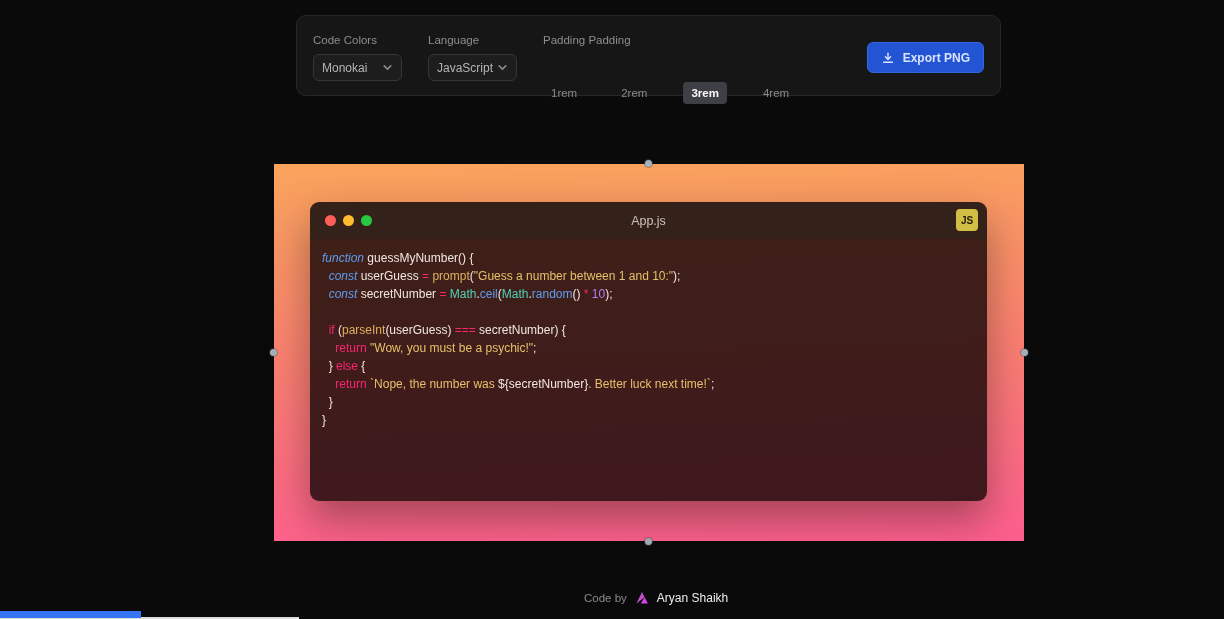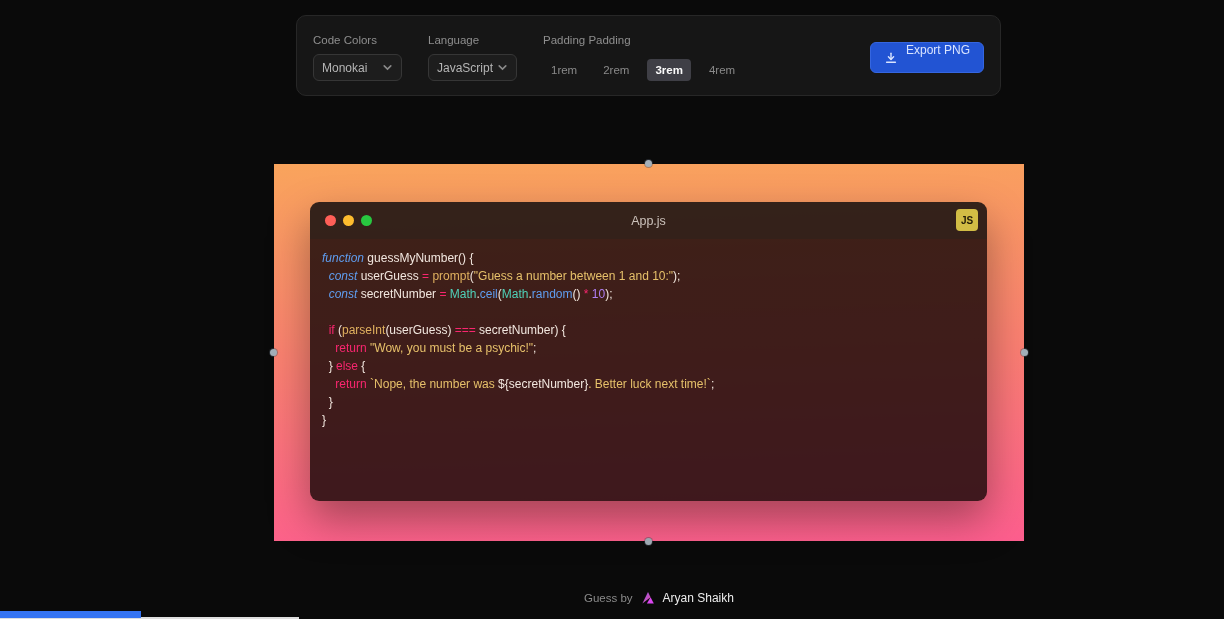--- a/index.html
+++ b/index.html
@@ -14,25 +14,25 @@
   .tlabel{font-size:11.5px;color:#8e8e8e;margin-bottom:8px;white-space:nowrap;}
   .dropdown{width:89px;height:27px;box-sizing:border-box;background:#1d1d1d;border:1px solid #363636;
             border-radius:6px;display:flex;align-items:center;justify-content:space-between;
             padding:0 8px;cursor:pointer;}
   .dropdown .dval{font-size:12px;color:#b5b5b5;white-space:nowrap;}
   .chev{display:flex;align-items:center;}
   .swatch-btn{width:48px;height:27px;box-sizing:border-box;background:#1d1d1d;border:1px solid #2c2c2c;
               border-radius:6px;display:flex;align-items:center;justify-content:center;gap:4px;cursor:pointer;}
   .swatch-circle{width:16px;height:16px;border-radius:50%;
                  background:linear-gradient(135deg,#ffb49f 20%,#fd7b95 80%);}
-  .pad-row{display:flex;align-items:flex-end;height:27px;gap:10px;}
+  .pad-row{display:flex;align-items:flex-start;height:27px;gap:28px;margin-top:28px;}
   .pad-option{font-size:11.5px;color:#8a8a8a;padding:5px 8px;border-radius:4px;cursor:pointer;white-space:nowrap;}
   .pad-option.selected{background:#3f3f46;color:#fafafa;font-weight:bold;}
-  .export-btn{margin-left:auto;align-self:center;height:29px;display:flex;gap:8px;
-              background:#2254d3;border:1px solid #3566e0;border-radius:6px;padding:0 13px;cursor:pointer;}
+  .export-btn{margin-left:auto;align-self:center;height:29px;display:flex;align-items:center;gap:8px;
+              background:#2254d3;border:1px solid #3566e0;border-radius:6px;padding:0 13px;cursor:pointer;font-weight:bold;}
   .export-btn span{font-size:12px;color:#d9e4ff;white-space:nowrap;}
 
   
   .canvas{position:absolute;left:274px;top:164px;width:750px;height:377px;
           background:linear-gradient(178deg,#f9a45c 0%,#fa7e72 52%,#fd5e8e 100%);}
   .handle{position:absolute;width:7px;height:7px;border-radius:50%;background:#a4b0ba;
           box-shadow:0 0 0 1px rgba(70,80,90,.45);cursor:pointer;}
   .handle.top{left:calc(50% - 4px);top:-4px;}
   .handle.bottom{left:calc(50% - 4px);bottom:-4px;}
   .handle.left{left:-4px;top:calc(50% - 4px);}
@@ -144,21 +144,21 @@
             <div class="code-line"><span style="color: rgb(242, 231, 223);">    </span><span style="color: rgb(249, 38, 111);">return</span><span style="color: rgb(242, 231, 223);"> </span><span style="color: rgb(230, 192, 106);">`Nope, the number was </span><span style="color: rgb(242, 231, 223);">${secretNumber}</span><span style="color: rgb(230, 192, 106);">. Better luck next time!`</span><span style="color: rgb(242, 231, 223);">;</span></div>
             <div class="code-line"><span style="color: rgb(242, 231, 223);">  }</span></div>
             <div class="code-line"><span style="color: rgb(242, 231, 223);">}</span></div>
             <div class="code-line"></div>
           </div>
       </div>
     </div>
   </div>
 
   <div class="footer">
-    <span class="made-by">Guess by</span>
+    <span class="made-by">Code by</span>
     <span class="chev">
       <svg width="16" height="16" viewBox="0 0 20 20">
         <defs>
           <linearGradient id="lg1" x1="0" y1="0" x2="1" y2="1">
             <stop offset="0" stop-color="#8b5cf6"></stop>
               <stop offset="1" stop-color="#ec4899"></stop>
           </linearGradient>
         </defs>
         <path d="M3 17 L10 2.5 L13.2 9.2 Z" fill="url(#lg1)"></path>
         <path d="M8.6 17 L13.2 9.2 L17.3 17 Z" fill="#d946ef"></path>

